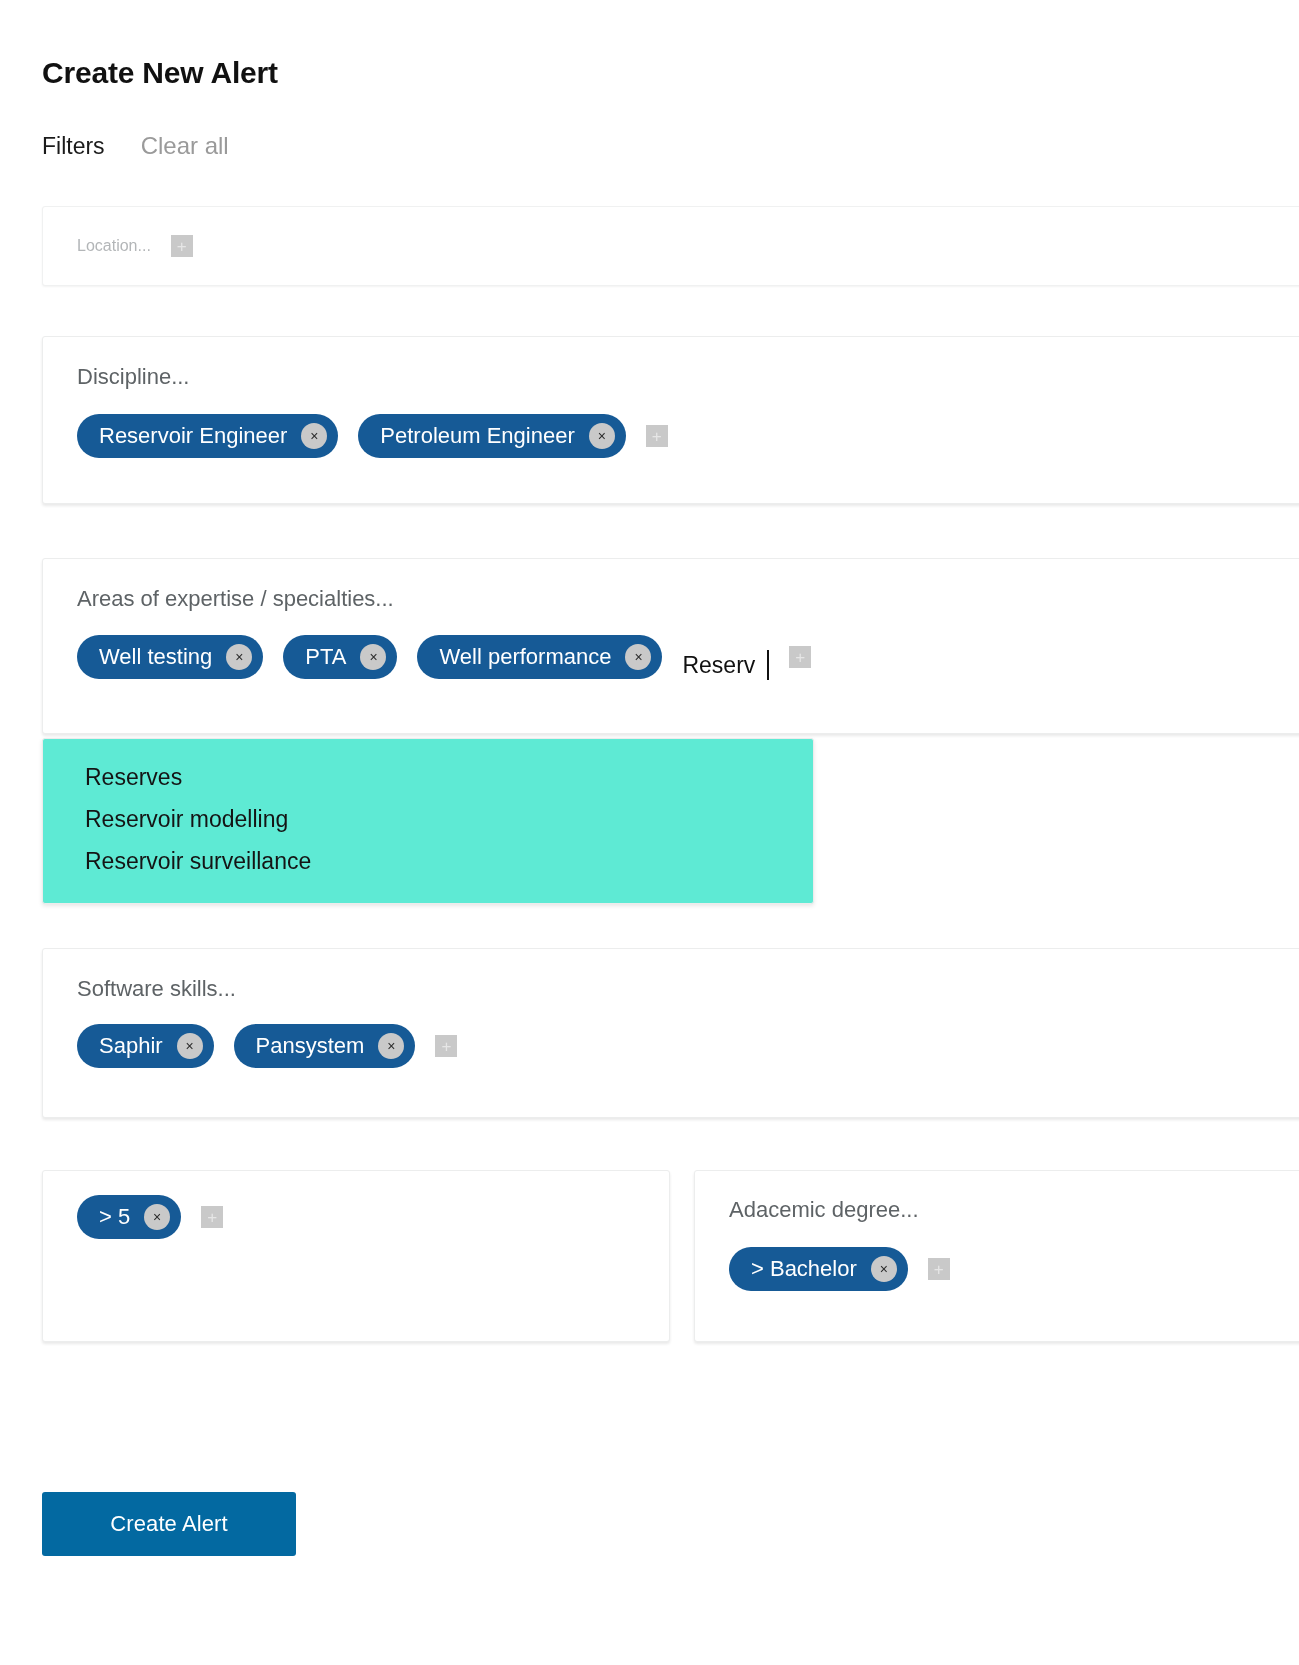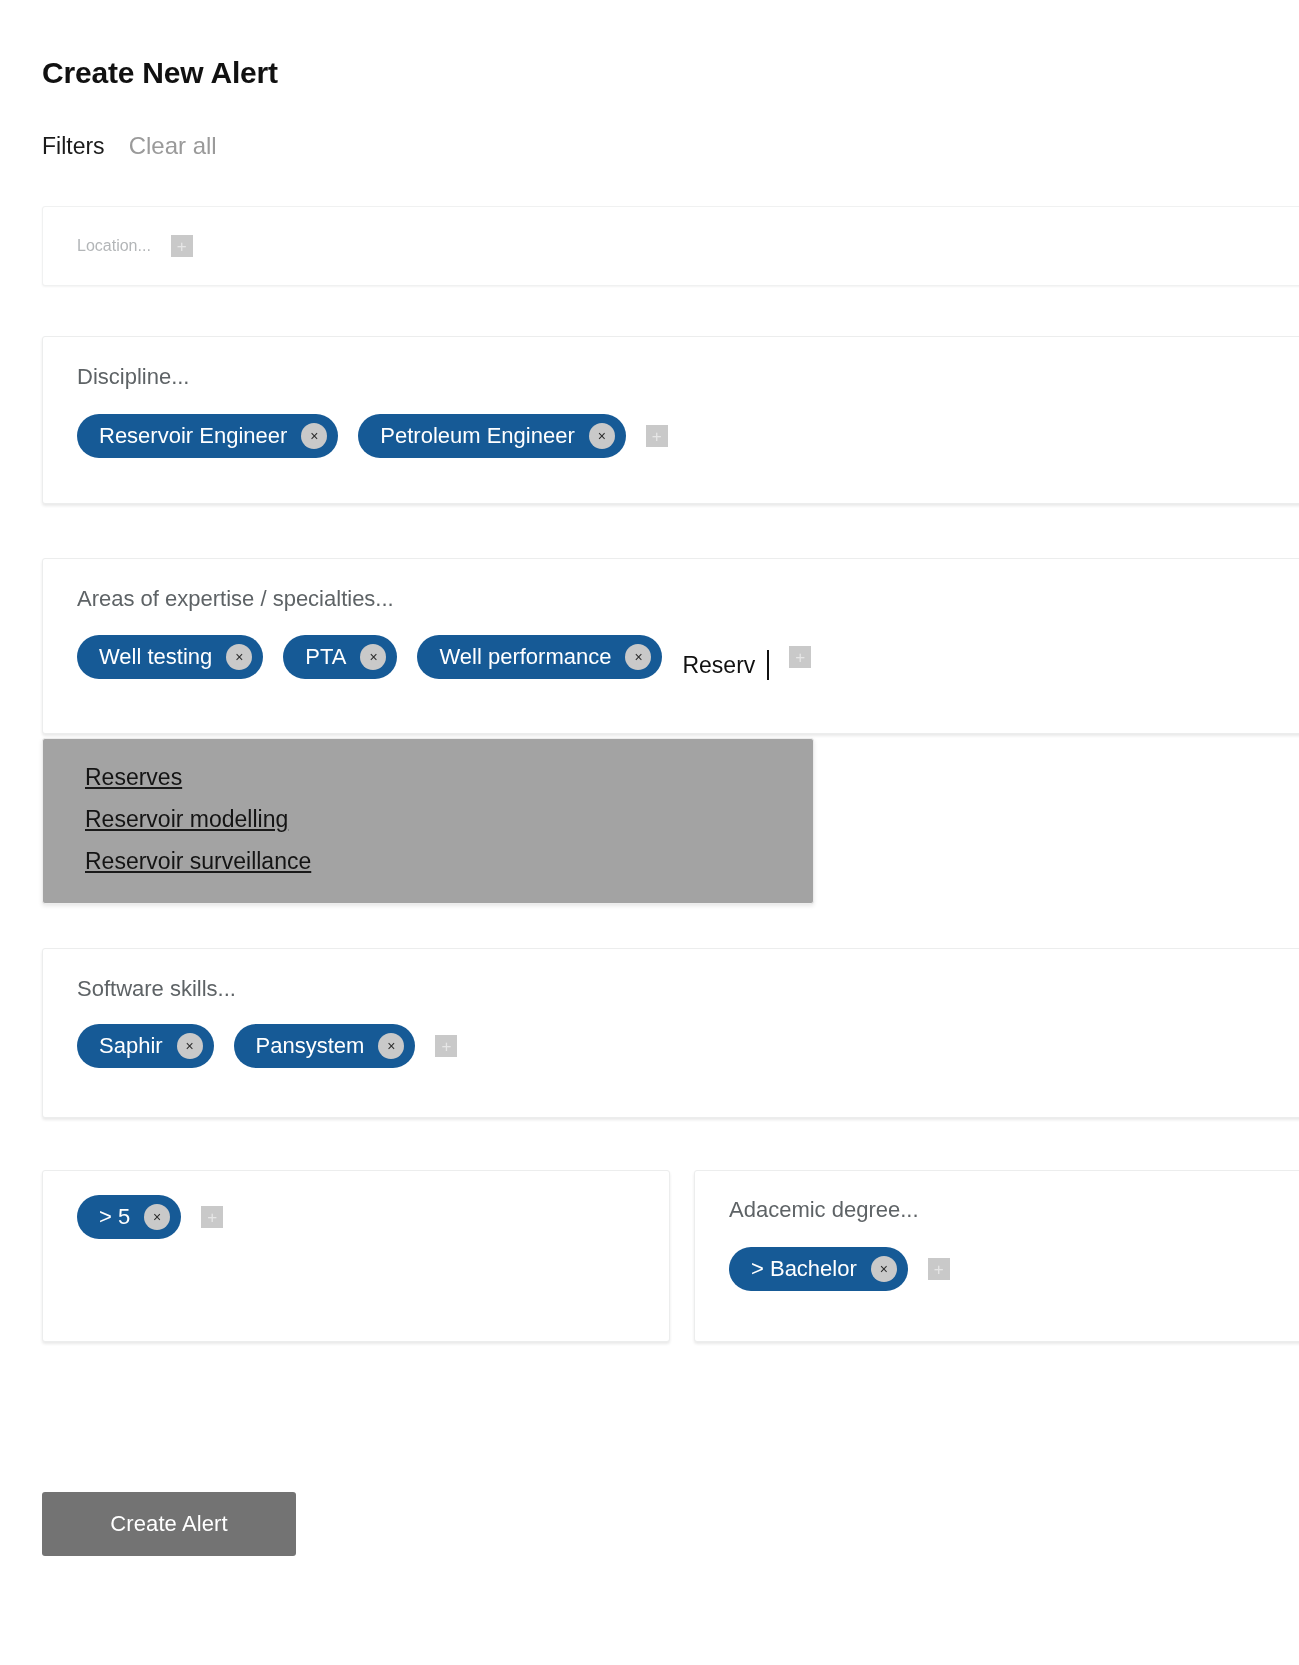--- a/index.html
+++ b/index.html
@@ -26,21 +26,21 @@
     letter-spacing: -0.2px;
     color: #111111;
   }
 
   
   .filters-row {
     position: absolute;
     left: 42px; top: 132px;
     display: flex;
     align-items: baseline;
-    gap: 24px;
+    gap: 36px;
   }
   .filters-label {
     font-size: 23px;
     color: #1b1b1b;
   }
   .clear-all {
     font-size: 24px;
     color: #9a9a9a;
     cursor: pointer;
   }
@@ -160,26 +160,25 @@
     height: 30px;
     background: #111111;
     margin-left: 12px;
   }
 
   
   #autocomplete {
     position: absolute;
     left: 42px; top: 738px;
     width: 772px;
-    background: #a3a3a3;
+    background: #5eead4;
     border: 1px solid #ececec;
     border-radius: 3px;
     box-shadow: 0 2px 4px rgba(0,0,0,0.10);
     padding: 18px 0 20px 0;
-    text-decoration: underline;
   }
   .ac-item {
     font-size: 23px;
     color: #141414;
     padding: 2px 0 2px 42px;
     line-height: 1.65;
     cursor: pointer;
   }
 
   
@@ -200,21 +199,21 @@
     width: 628px; height: 172px;
   }
   #card-years .label-wrap, #card-degree .label-wrap { padding: 26px 0 0 34px; }
   #card-years .chips, #card-degree .chips { padding: 24px 0 0 34px; }
 
   
   #create-alert {
     position: absolute;
     left: 42px; top: 1492px;
     width: 254px; height: 64px;
-    background: #737373;
+    background: #0369a1;
     color: #ffffff;
     border: none;
     border-radius: 3px;
     font-size: 22px;
     font-family: "Liberation Sans", sans-serif;
     cursor: pointer;
     letter-spacing: 0.1px;
   }
 </style>
 </head>

